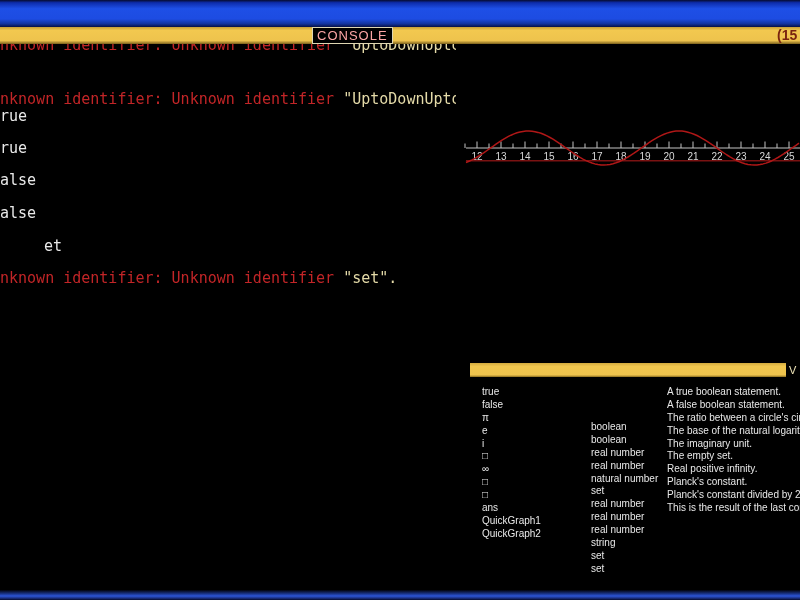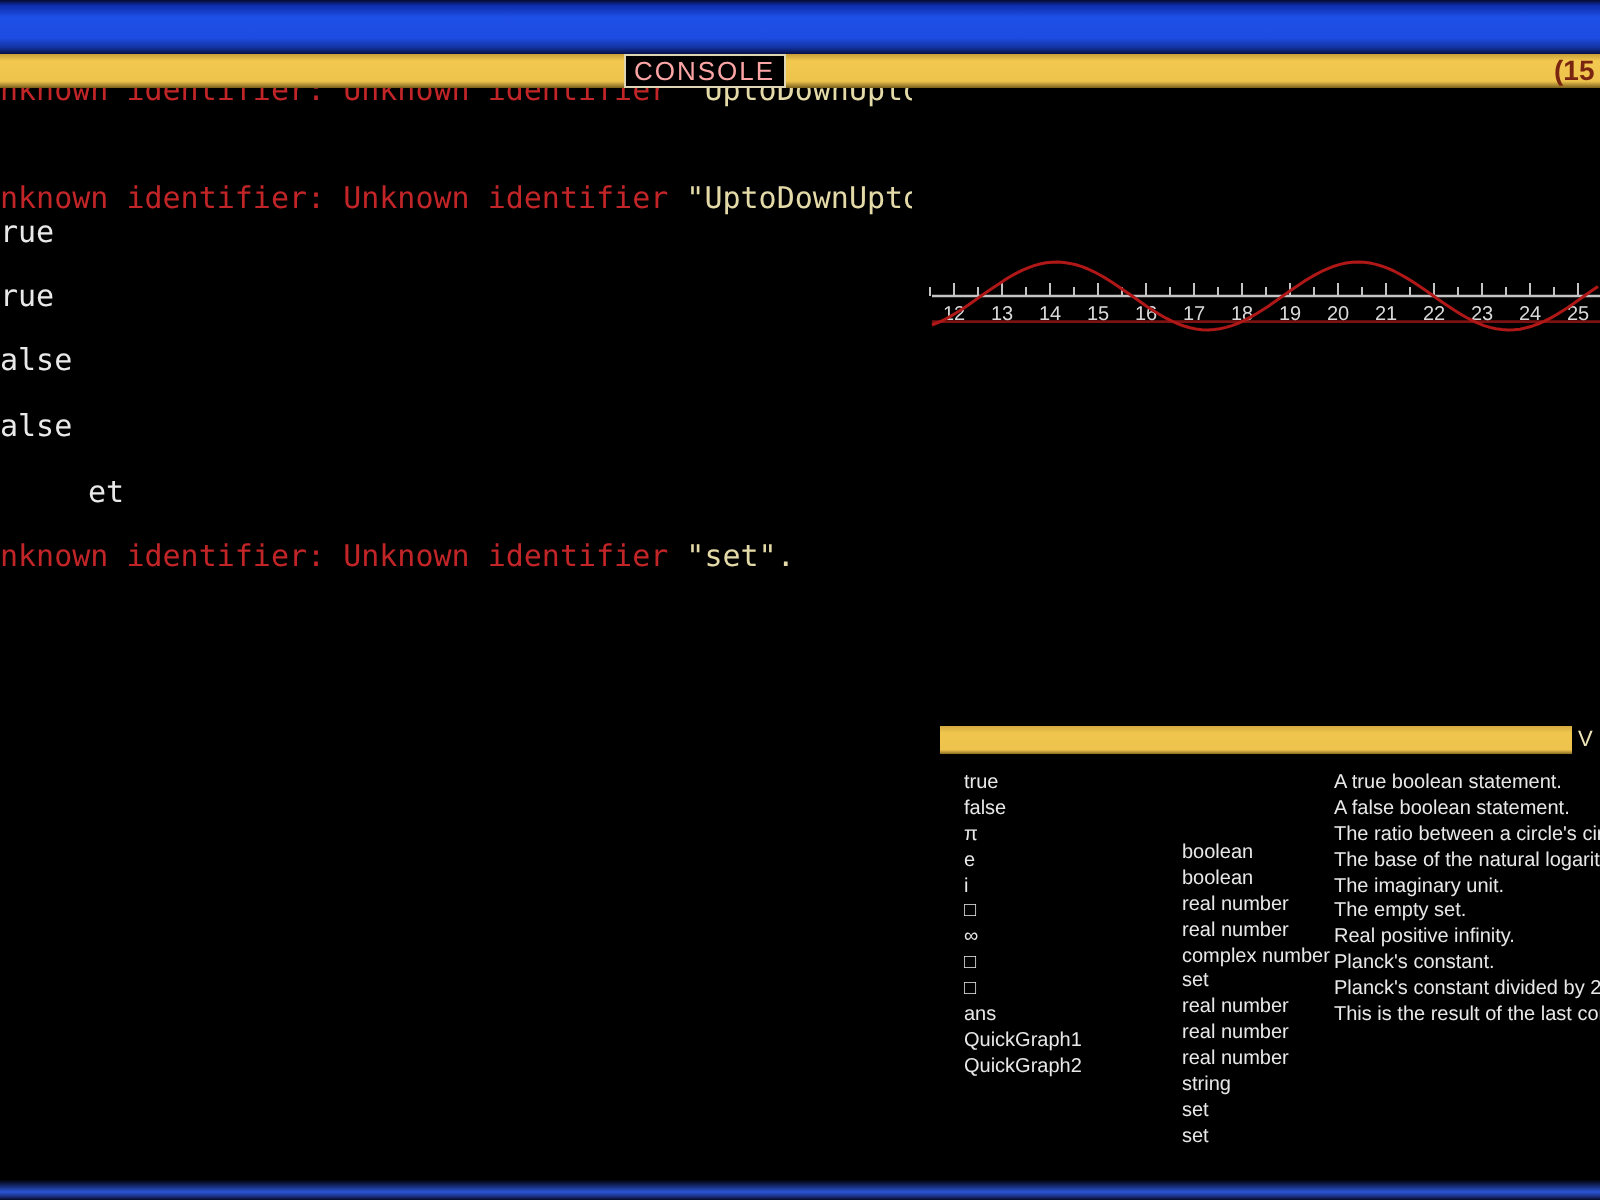--- a/index.html
+++ b/index.html
@@ -111,21 +111,21 @@
 
 <div class="vars-header">
   <div class="vars-title-box">V</div>
 </div>
 
 <div class="vars-table" id="vars">
     <div class="vrow"><span class="vname">true</span><span class="vtype">boolean</span><span class="vdesc">A true boolean statement.</span></div>
     <div class="vrow"><span class="vname">false</span><span class="vtype">boolean</span><span class="vdesc">A false boolean statement.</span></div>
     <div class="vrow"><span class="vname">π</span><span class="vtype">real number</span><span class="vdesc">The ratio between a circle's circumference and its diameter.</span></div>
     <div class="vrow"><span class="vname">e</span><span class="vtype">real number</span><span class="vdesc">The base of the natural logarithm.</span></div>
-    <div class="vrow"><span class="vname">i</span><span class="vtype">complex number</span><span class="vdesc">The imaginary unit.</span></div>
+    <div class="vrow"><span class="vname">i</span><span class="vtype">natural number</span><span class="vdesc">The imaginary unit.</span></div>
     <div class="vrow"><span class="vname">□</span><span class="vtype">set</span><span class="vdesc">The empty set.</span></div>
     <div class="vrow"><span class="vname">∞</span><span class="vtype">real number</span><span class="vdesc">Real positive infinity.</span></div>
     <div class="vrow"><span class="vname">□</span><span class="vtype">real number</span><span class="vdesc">Planck's constant.</span></div>
     <div class="vrow"><span class="vname">□</span><span class="vtype">real number</span><span class="vdesc">Planck's constant divided by 2π.</span></div>
     <div class="vrow"><span class="vname">ans</span><span class="vtype">string</span><span class="vdesc">This is the result of the last computation.</span></div>
     <div class="vrow"><span class="vname">QuickGraph1</span><span class="vtype">set</span><span class="vdesc"></span></div>
     <div class="vrow"><span class="vname">QuickGraph2</span><span class="vtype">set</span><span class="vdesc"></span></div>
   </div>
 
 <div class="bottom-blue"></div>

